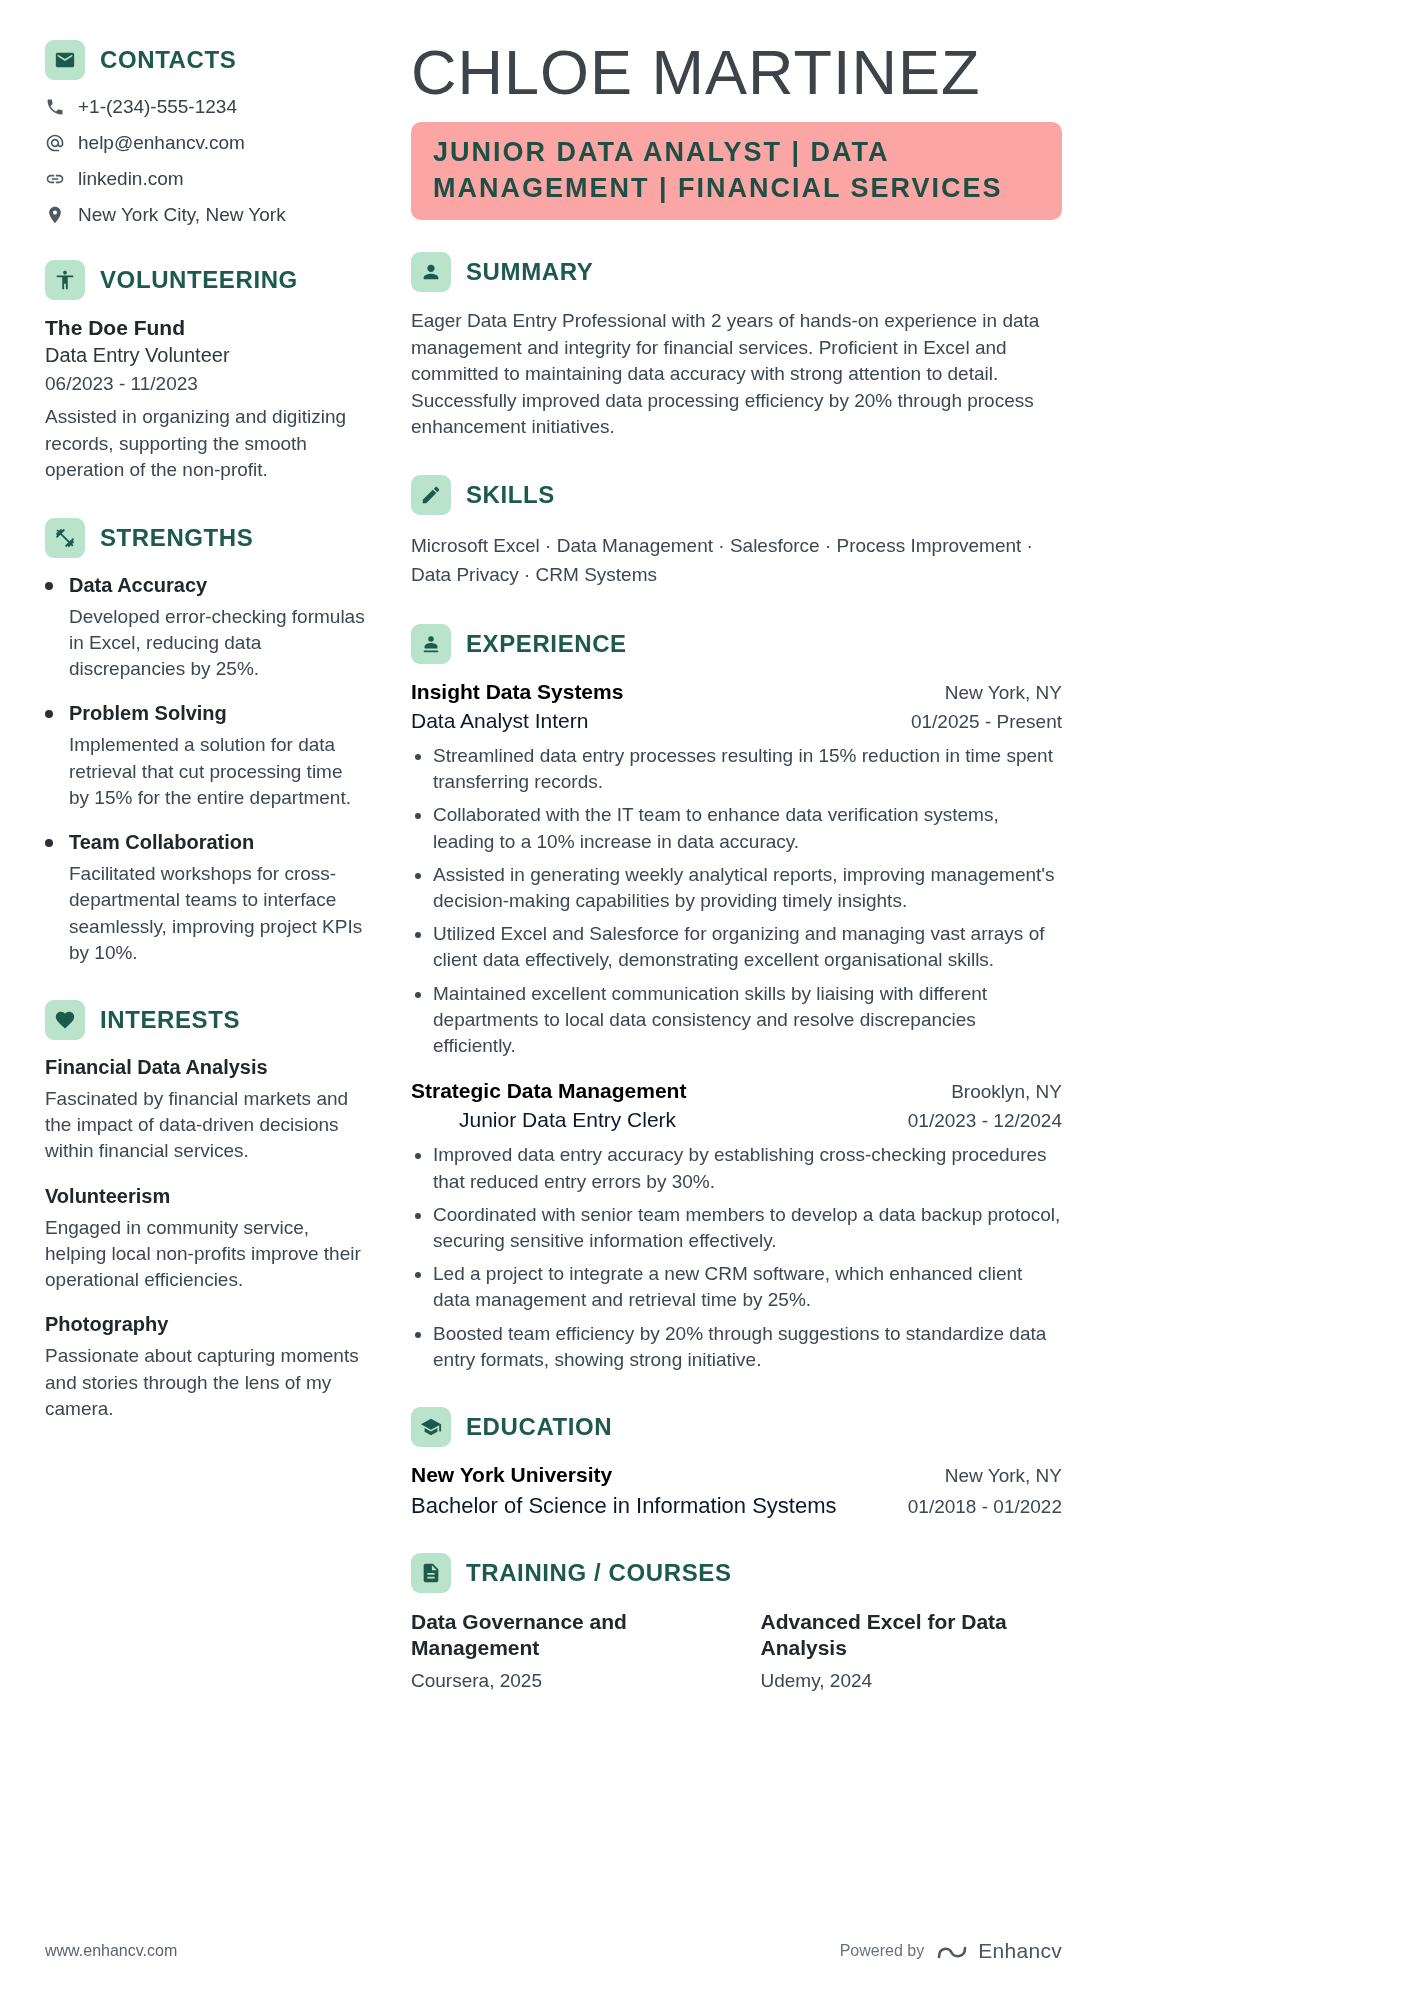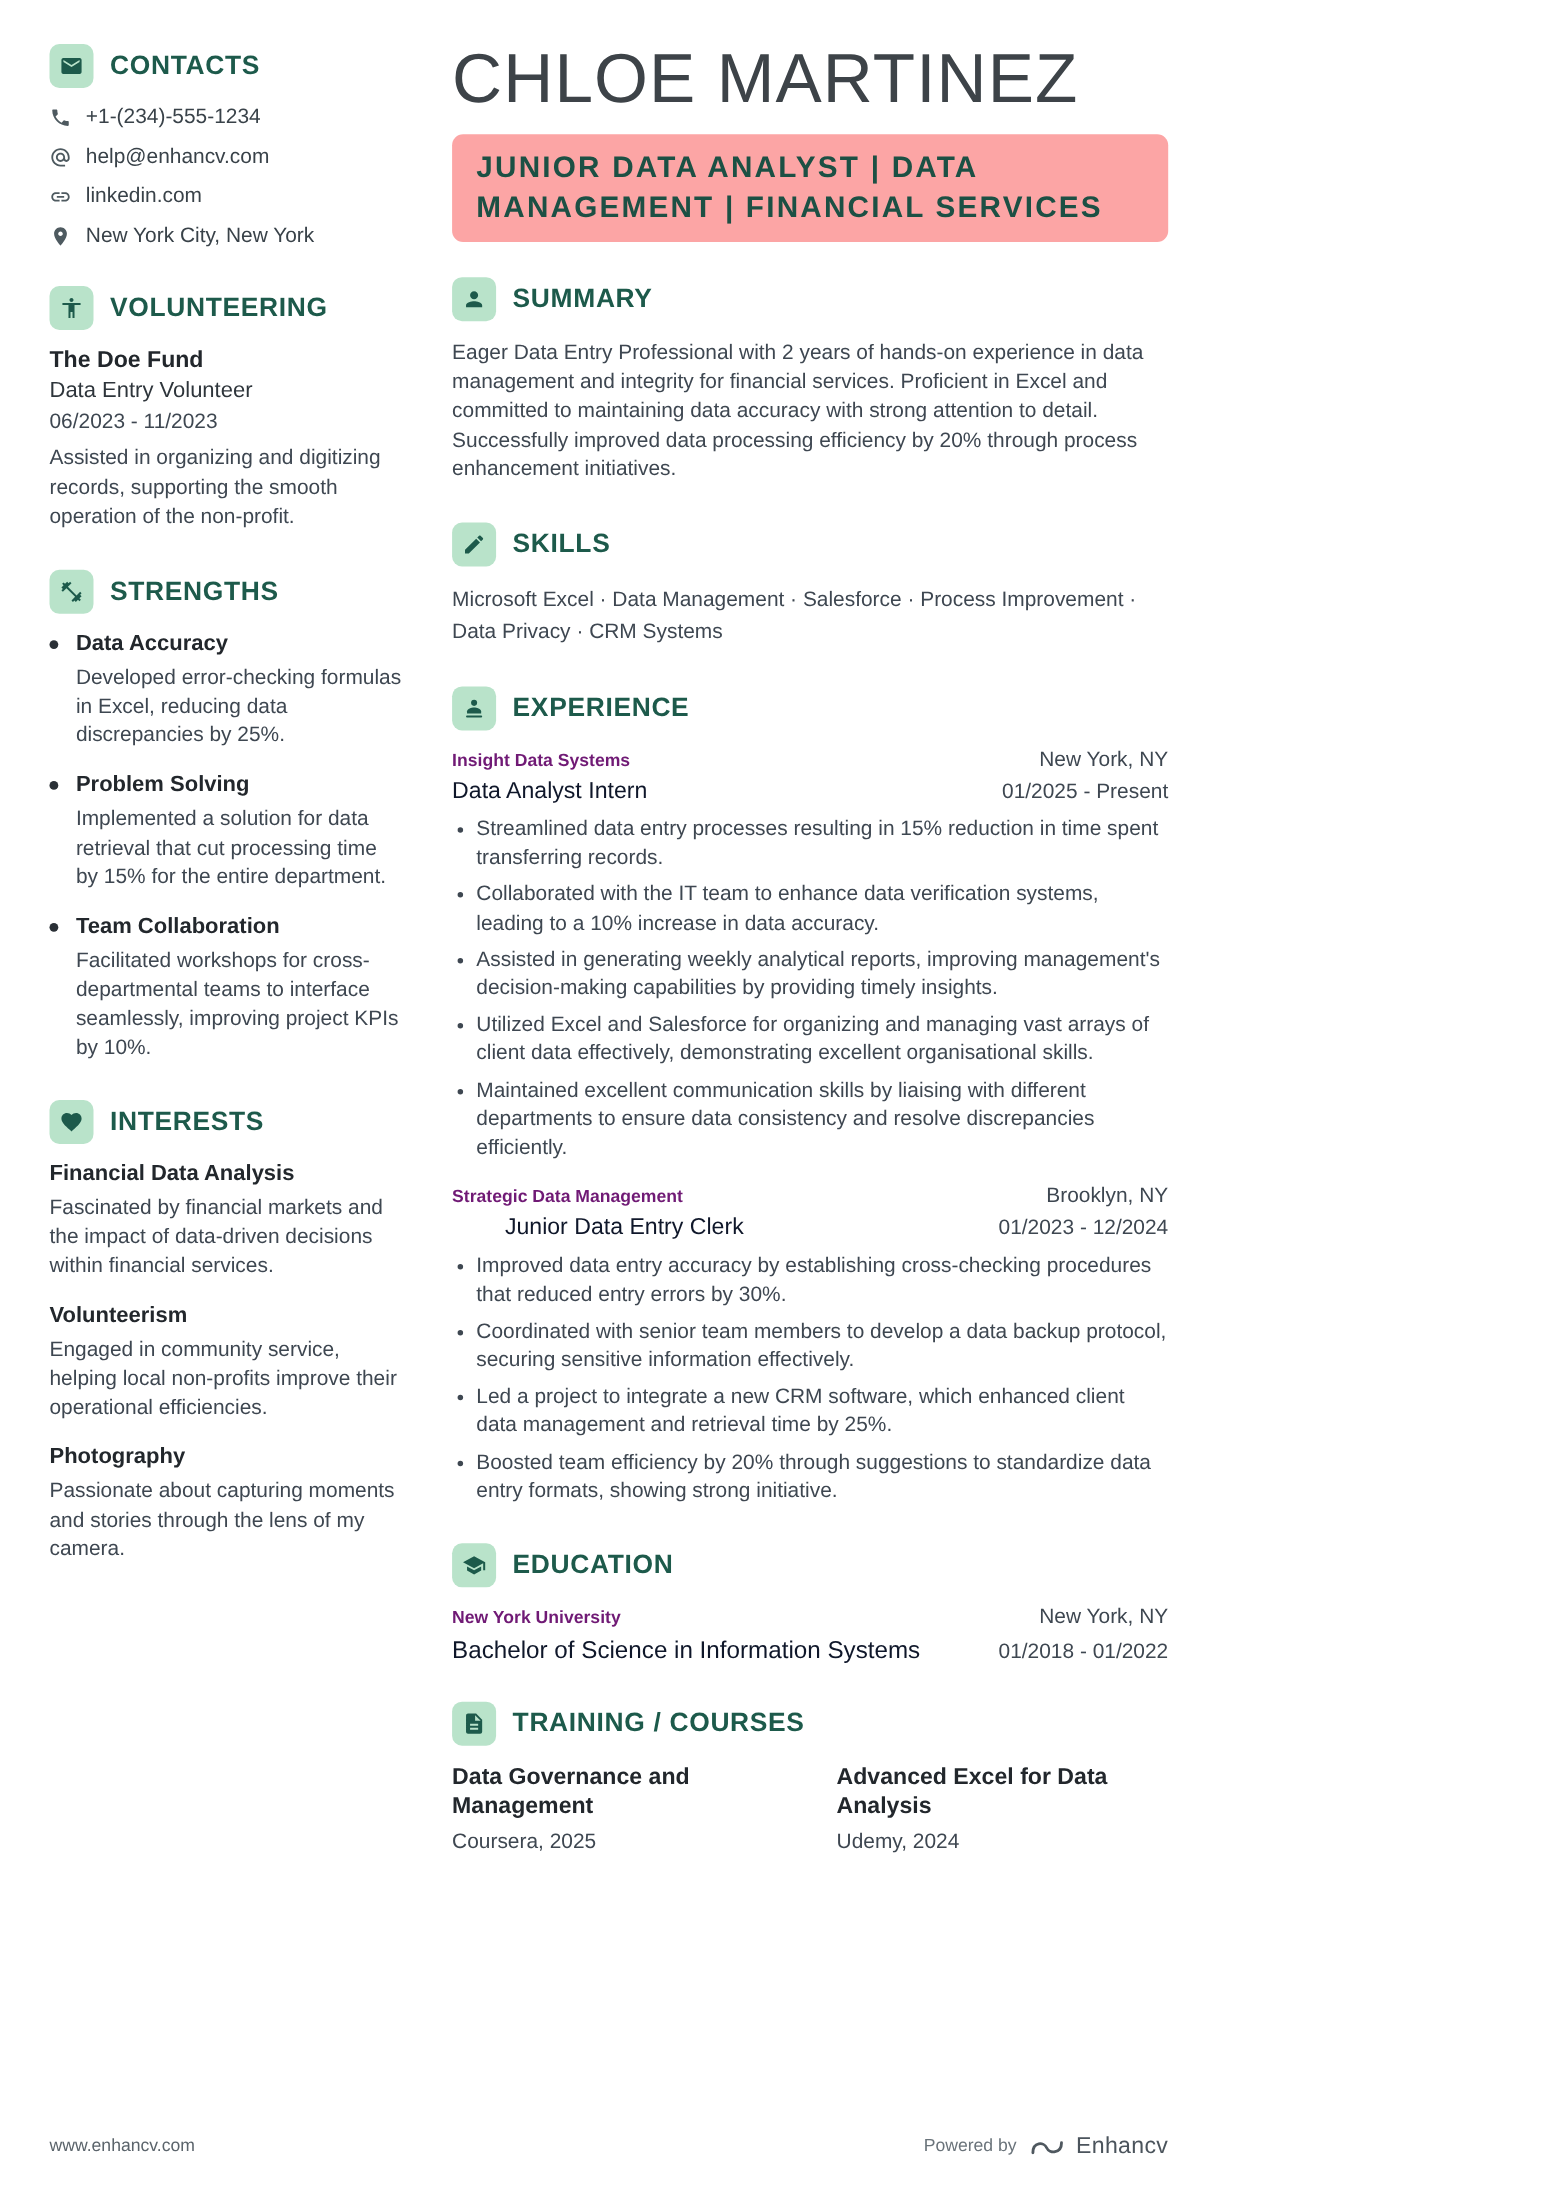--- a/index.html
+++ b/index.html
@@ -47,21 +47,21 @@
   .entry-sub   { font-size:20px; color:#2e353b; margin:4px 0 0; }
   .entry-meta  { font-size:19px; color:#3e4751; }
 
   ul.bullets { margin:10px 0 0; padding-left:22px; }
   ul.bullets li { font-size:19px; line-height:1.38; margin-bottom:7px; color:#3e4751; }
   ul.bullets li::marker { color:#3e4751; }
 
   
   .row { display:flex; justify-content:space-between; align-items:baseline; gap:16px; }
   .job { margin-bottom:20px; }
-  .company { font-size:16px; font-weight:700; color:#701a75; }
+  .company { font-size:21px; font-weight:700; color:#000000; }
   .loc, .dates { font-size:19px; color:#3e4751; white-space:nowrap; }
   .role { font-size:21px; color:#0f172a;text-align:center; }
 
   
   .strength { display:flex; gap:16px; margin-bottom:20px; }
   .strength .dot { width:8px; height:8px; border-radius:50%; background:#2a3036; margin-top:8px; flex:0 0 8px; }
   .strength h3, .interest h3 { margin:0 0 7px; font-size:20px; font-weight:700; color:#22272c; }
   .strength p, .interest p { margin:0; font-size:19px; line-height:1.38; color:#3e4751; }
   .interest { margin-bottom:20px; }
 
@@ -245,21 +245,21 @@
           </div>
           <div class="row" style="margin-top:5px;">
             <span class="role">Data Analyst Intern</span>
             <span class="dates">01/2025 - Present</span>
           </div>
           <ul class="bullets">
             <li>Streamlined data entry processes resulting in 15% reduction in time spent transferring records.</li>
             <li>Collaborated with the IT team to enhance data verification systems, leading to a 10% increase in data accuracy.</li>
             <li>Assisted in generating weekly analytical reports, improving management's decision-making capabilities by providing timely insights.</li>
             <li>Utilized Excel and Salesforce for organizing and managing vast arrays of client data effectively, demonstrating excellent organisational skills.</li>
-            <li>Maintained excellent communication skills by liaising with different departments to ensure data consistency and resolve discrepancies efficiently.</li>
+            <li>Maintained excellent communication skills by liaising with different departments to local data consistency and resolve discrepancies efficiently.</li>
           </ul>
         </div>
 
         <div class="job">
           <div class="row">
             <span class="company">Strategic Data Management</span>
             <span class="loc">Brooklyn, NY</span>
           </div>
           <div class="row" style="margin-top:5px;margin-left:48px;">
             <span class="role">Junior Data Entry Clerk</span>

